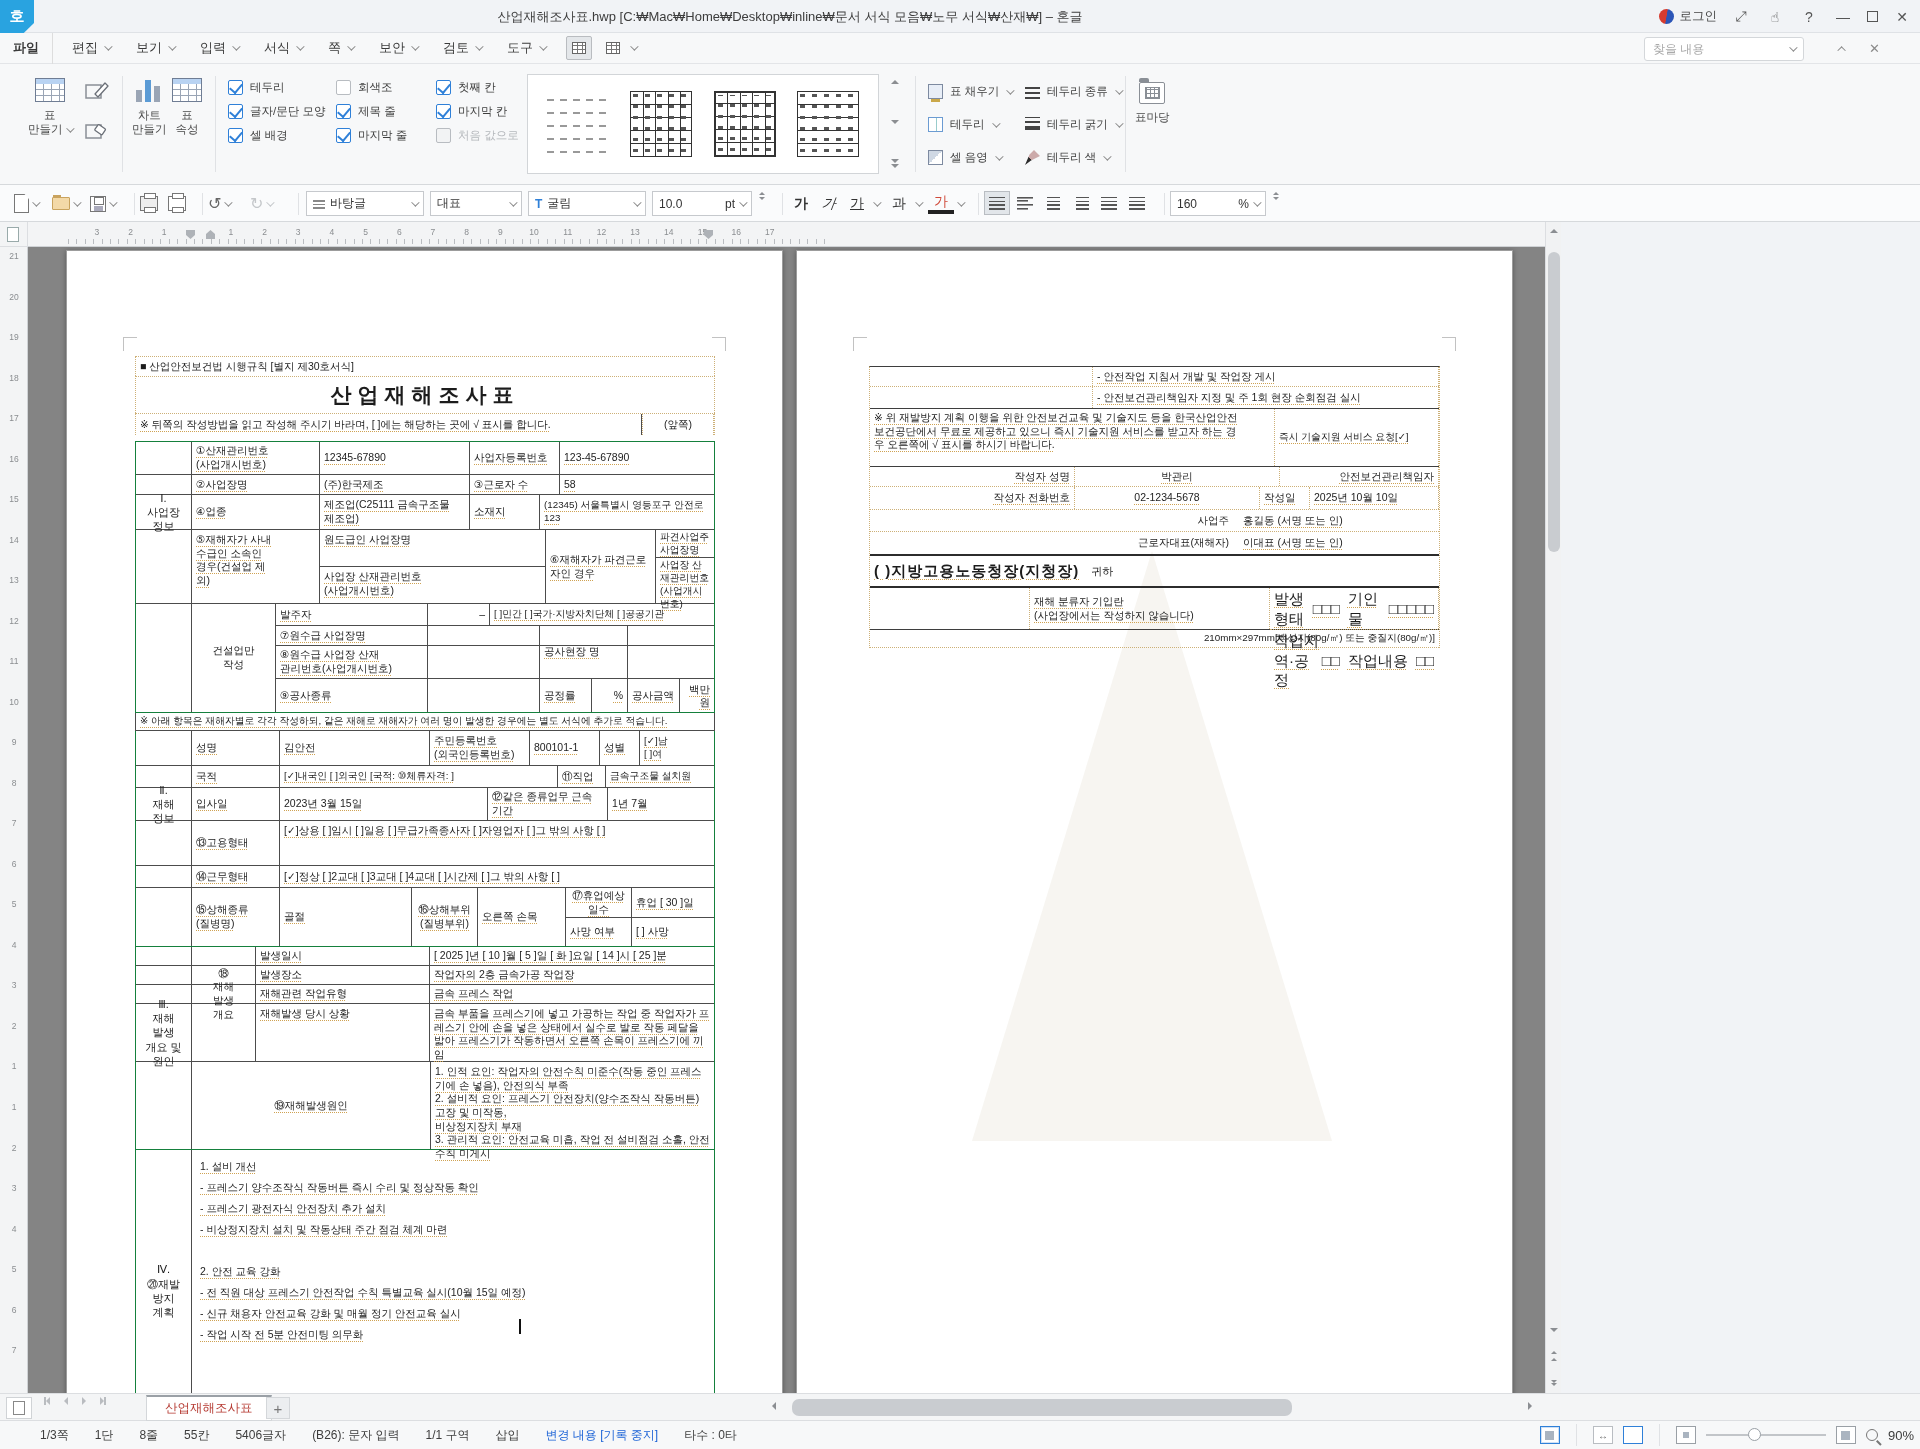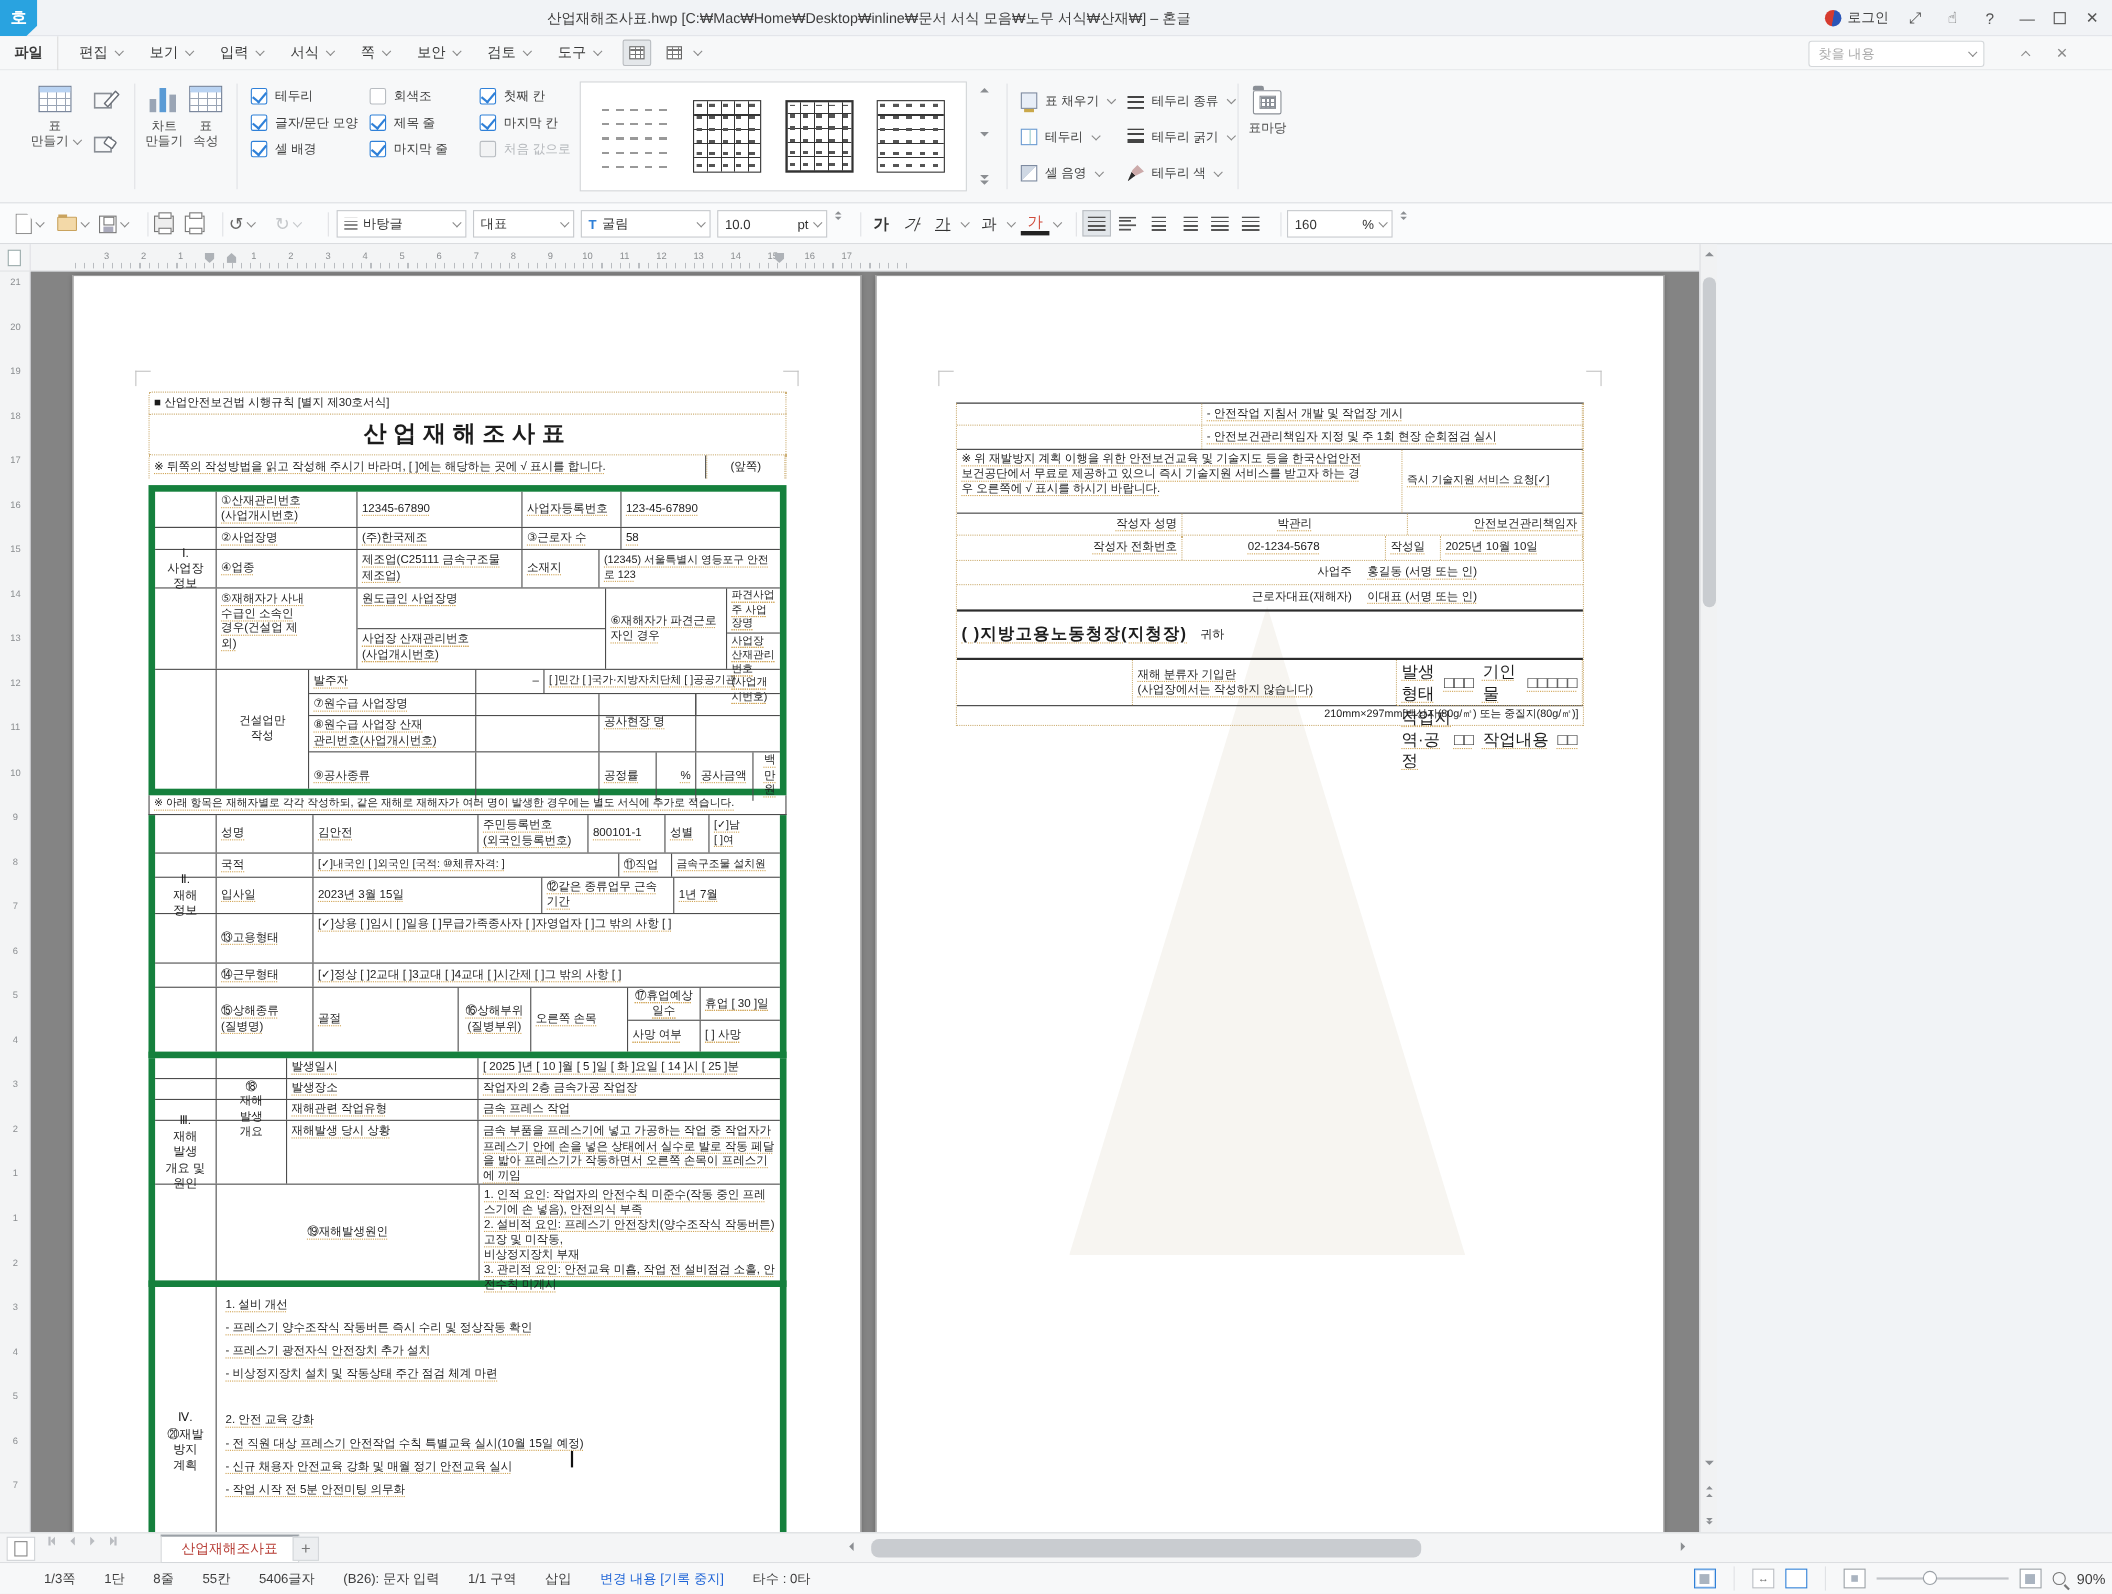--- a/index.html
+++ b/index.html
@@ -105,21 +105,21 @@
   .vnum span { height:40.5px; text-align:center; font-size:8.5px; color:#8a8d90; }
 
   
   .docarea { position:absolute; left:28px; top:247px; width:1517px; height:1146px; background:#848484; overflow:hidden; }
   .page { position:absolute; top:3px; width:717px; height:1500px; background:#fff; border:1px solid #9c9c9c; box-shadow:0 1px 5px rgba(0,0,0,.35); }
   .cropmark { position:absolute; width:14px; height:14px; border-left:1px solid #c2c2c2; border-top:1px solid #c2c2c2; }
   .wmark { position:absolute; left:175px; top:300px; width:360px; height:590px; background:rgba(196,186,158,.14); clip-path:polygon(50% 0,0 100%,100% 100%); }
 
   
   .form { position:absolute; font-size:10.5px; line-height:1.3; color:#1c1c1c; }
-  .t { border:6px solid #15803d; }
+  .t { border:1px solid #15803d; }
   .r { display:flex; border-bottom:1px solid #4c4c4c; align-items:stretch; }
   .r:last-child { border-bottom:none; }
   .c { border-right:1px solid #4c4c4c; padding:1px 4px; display:flex; align-items:center; text-decoration:underline dotted #cfa252 1px; text-underline-offset:3px; }
   .c:last-child { border-right:none; }
   .nou { text-decoration:none; }
   .ct { justify-content:center; text-align:center; }
   .rt { justify-content:flex-end; text-align:right; }
   .top { align-items:flex-start; }
   .pre { white-space:pre-line; }
   .col { display:flex; flex-direction:column; padding:0; align-items:stretch; }
@@ -817,21 +817,21 @@
         <div class="c" style="flex:1">2025년   10월   10일</div>
       </div>
       <div class="r" style="height:22px">
         <div class="c rt nou" style="flex:1;border-right:none;padding-right:10px">사업주</div>
         <div class="c" style="width:200px;border-right:none">홍길동   (서명 또는 인)</div>
       </div>
       <div class="r thick-b" style="height:24px">
         <div class="c rt nou" style="flex:1;border-right:none;padding-right:10px">근로자대표(재해자)</div>
         <div class="c" style="width:200px;border-right:none">이대표   (서명 또는 인)</div>
       </div>
-      <div class="r thick-b" style="height:44px">
+      <div class="r thick-b" style="height:32px">
         <div class="c office" style="border-right:none">(          )지방고용노동청장(지청장)</div>
         <div class="c nou" style="border-right:none;padding-left:8px;font-size:11px">귀하</div>
       </div>
       <div class="r sol-b" style="height:42px;border-bottom:1px solid #3e3e3e">
         <div class="c nou" style="width:160px"></div>
         <div class="c pre" style="width:240px">재해 분류자 기입란
 (사업장에서는 작성하지 않습니다)</div>
         <div class="c col nou" style="flex:1;font-size:15px">
           <div class="sr" style="border-bottom:1px dotted #cdb077">
             <div class="c" style="width:44%;border-right:none;justify-content:space-between">

